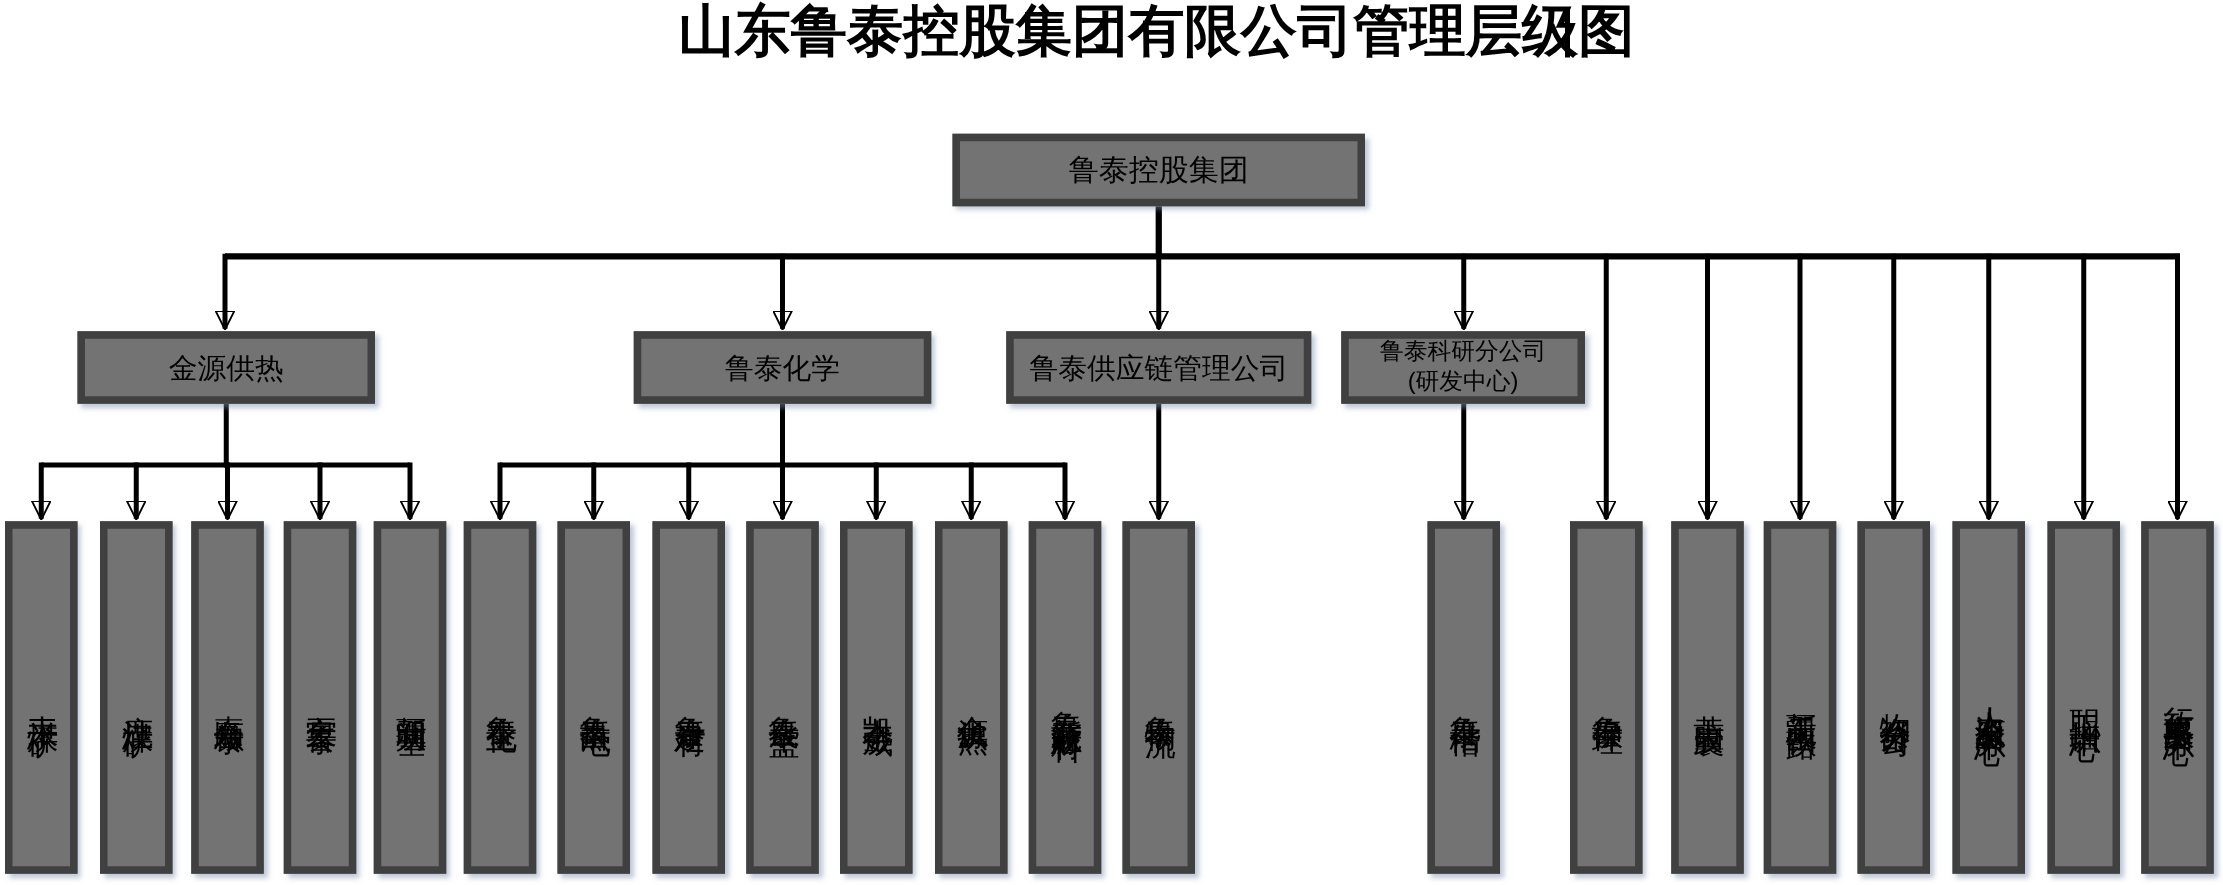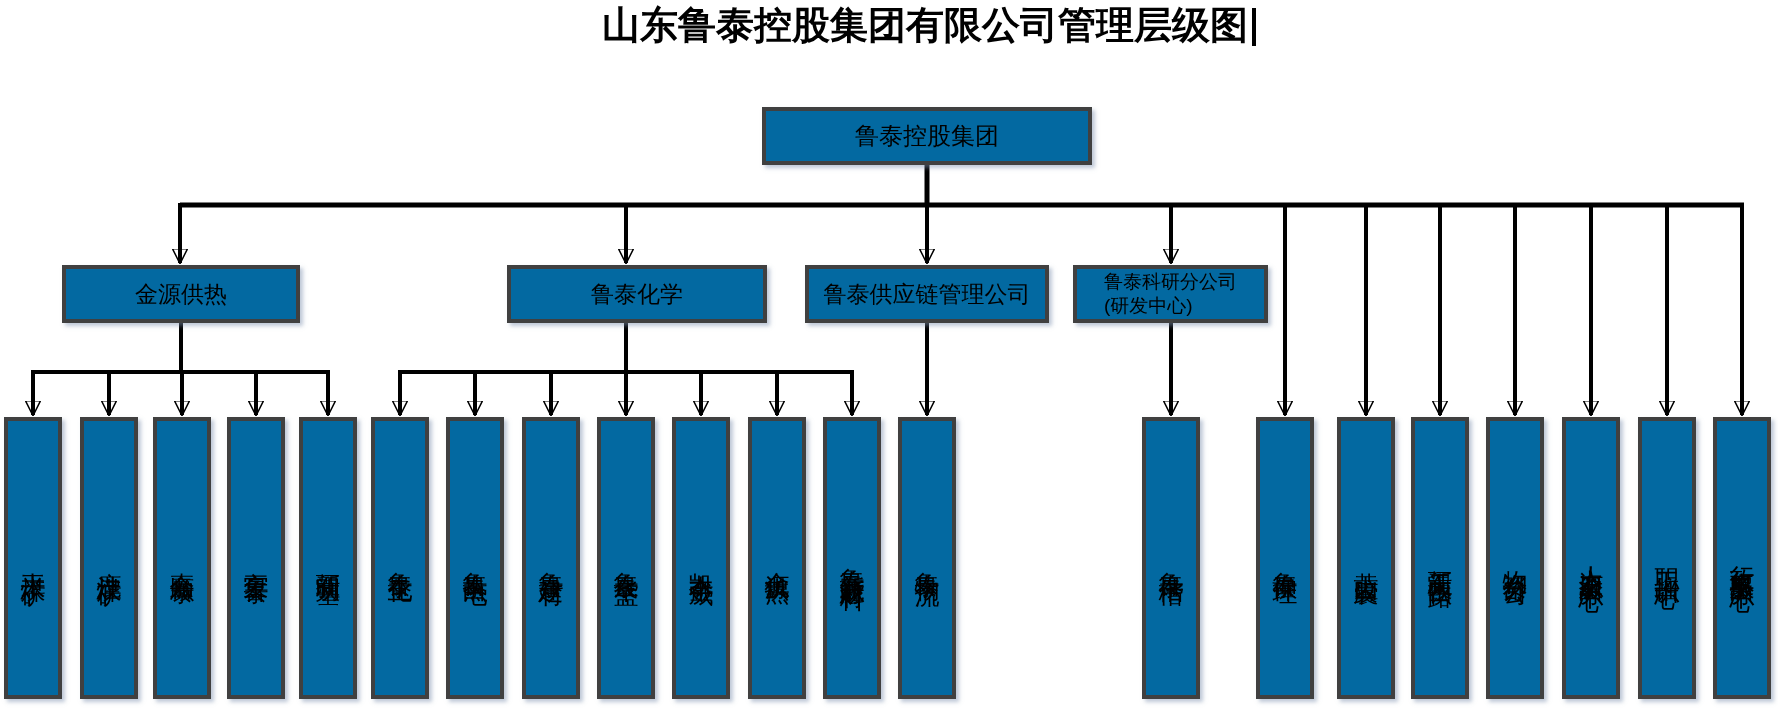--- a/index.html
+++ b/index.html
@@ -3,31 +3,31 @@
 <meta charset="utf-8">
 <style>
   html,body{margin:0;padding:0;background:#ffffff;}
   .canvas{
     position:relative;width:1778px;height:708px;background:#ffffff;
     font-family:"Liberation Sans",sans-serif;color:#000;overflow:hidden;
   }
   .title{
     position:absolute;top:2px;left:925px;transform:translateX(-50%);
     margin:0;font-family:"DejaVu Serif","Liberation Serif",serif;
-    font-weight:700;font-size:38px;line-height:46px;white-space:nowrap;color:#000;
+    font-weight:700;font-size:45px;line-height:46px;white-space:nowrap;color:#000;
   }
   .caret{position:absolute;top:8px;left:1252px;width:4px;height:38px;background:#000;}
   .wires{position:absolute;top:0;left:0;width:1778px;height:708px;}
   .wires path,.wires line{stroke:#000000;fill:none;}
   .w4{stroke-width:4px;}
   .w5{stroke-width:5px;}
   .box{
-    position:absolute;box-sizing:border-box;background:#0369a1;
-    border:4px solid #404040;box-shadow:3px 3px 4px rgba(125,145,175,.5);
-    display:flex;align-items:center;justify-content:center;text-align:left;
+    position:absolute;box-sizing:border-box;background:#737373;
+    border:6px solid #404040;box-shadow:3px 3px 4px rgba(125,145,175,.5);
+    display:flex;align-items:center;justify-content:center;text-align:center;
   }
   .hbox{top:265px;height:58px;font-size:23px;}
   .top-box{top:107px;left:762px;width:330px;height:58px;font-size:24px;}
   .two-line{font-size:19px;line-height:1.25;}
   .vbox{top:417px;height:282px;width:58px;}
   .vtext{
     writing-mode:vertical-rl;text-orientation:upright;
     font-size:25px;letter-spacing:3px;line-height:1;white-space:nowrap;
   }
 </style>
@@ -86,21 +86,21 @@
     <line class="w4" x1="1171" y1="323" x2="1171" y2="415" marker-end="url(#arw)"></line>
   </svg>
 
   <div class="box top-box">
     <span>鲁泰控股集团</span>
   </div>
 
   <div class="box hbox" style="left:62px;width:238px;">
     <span>金源供热</span>
   </div>
-  <div class="box hbox" style="left:507px;width:260px;">
+  <div class="box hbox" style="left:507px;width:238px;">
     <span>鲁泰化学</span>
   </div>
   <div class="box hbox" style="left:805px;width:244px;">
     <span>鲁泰供应链管理公司</span>
   </div>
   <div class="box hbox two-line" style="left:1073px;width:195px;">
     <span>
       <span>鲁泰科研分公司</span><br>
       <span>(研发中心)</span>
     </span>

